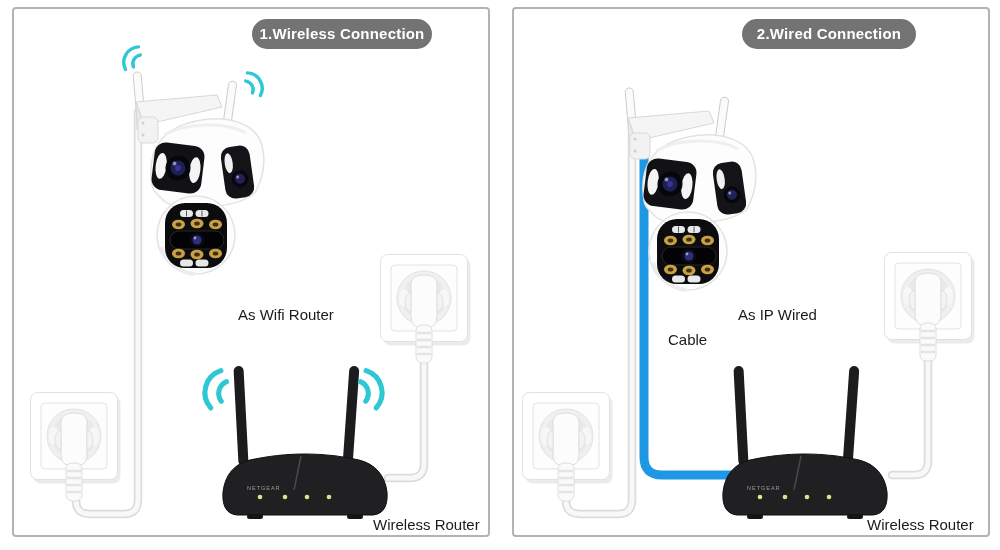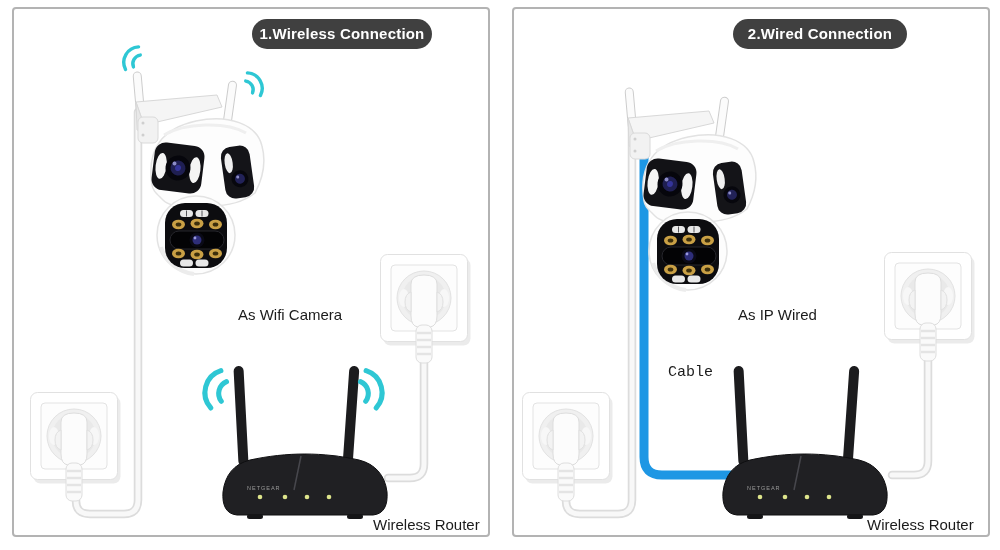--- a/index.html
+++ b/index.html
@@ -3,28 +3,28 @@
 <meta charset="utf-8">
 <style>
   html,body{margin:0;padding:0;background:#ffffff;}
   .canvas{position:relative;width:1000px;height:550px;background:#ffffff;overflow:hidden;
           font-family:"Liberation Sans",sans-serif;}
   .panel{position:absolute;top:7px;width:478px;height:530px;box-sizing:border-box;
          border:2px solid #b3b3b3;border-radius:4px;background:#ffffff;}
   .panel.left{left:12px;}
   .panel.right{left:512px;}
   .scene{position:absolute;left:0;top:0;width:474px;height:526px;}
-  .badge{position:absolute;top:10px;height:30px;border-radius:15px;background:#404040;
+  .badge{position:absolute;top:10px;height:30px;border-radius:15px;background:#737373;
          color:#ffffff;font-size:15px;font-weight:600;text-align:center;line-height:30px;
          letter-spacing:.2px;}
   .badge.b1{left:238px;width:180px;}
-  .badge.b2{left:219px;width:174px;}
+  .badge.b2{left:228px;width:174px;}
   .lbl{position:absolute;color:#1b1b1b;font-size:15px;white-space:nowrap;}
   .lbl-camera{left:224px;top:297px;}
-  .lbl-cable{left:154px;top:355px;font-family:Liberation Mono, monospace;}
+  .lbl-cable{left:154px;top:322px;}
   .lbl-router-1{left:359px;top:507px;}
   .lbl-router-2{left:353px;top:507px;}
 </style>
 </head>
 <body>
 
 <div class="canvas">
 
   <svg width="0" height="0" style="position:absolute" aria-hidden="true">
     <defs>
@@ -141,21 +141,21 @@
           <use href="#sym-wave"></use>
         </g>
       <g transform="translate(178,358) scale(0.92) rotate(15 25 24)">
           <use href="#sym-wave"></use>
         </g>
       <g transform="translate(381,358) scale(-0.92,0.92) rotate(15 25 24)">
           <use href="#sym-wave"></use>
         </g>
     </svg>
     <div class="badge b1">1.Wireless Connection</div>
-    <div class="lbl lbl-camera">As Wifi Camera</div>
+    <div class="lbl lbl-camera">As Wifi Router</div>
     <div class="lbl lbl-router-1">Wireless Router</div>
   </section>
 
   <section class="panel right">
     <svg class="scene" viewBox="0 0 474 526">
       <g>
         <path d="M52,484 L52,492 Q52,505 66,505 L104,505 Q118,505 118,491 L118,120" stroke="#dcdcdc" stroke-width="8.5" fill="none" stroke-linecap="round"></path>
         <path d="M52,484 L52,492 Q52,505 66,505 L104,505 Q118,505 118,491 L118,120" stroke="#f8f8f8" stroke-width="5" fill="none" stroke-linecap="round"></path>
       </g>
       <g>

